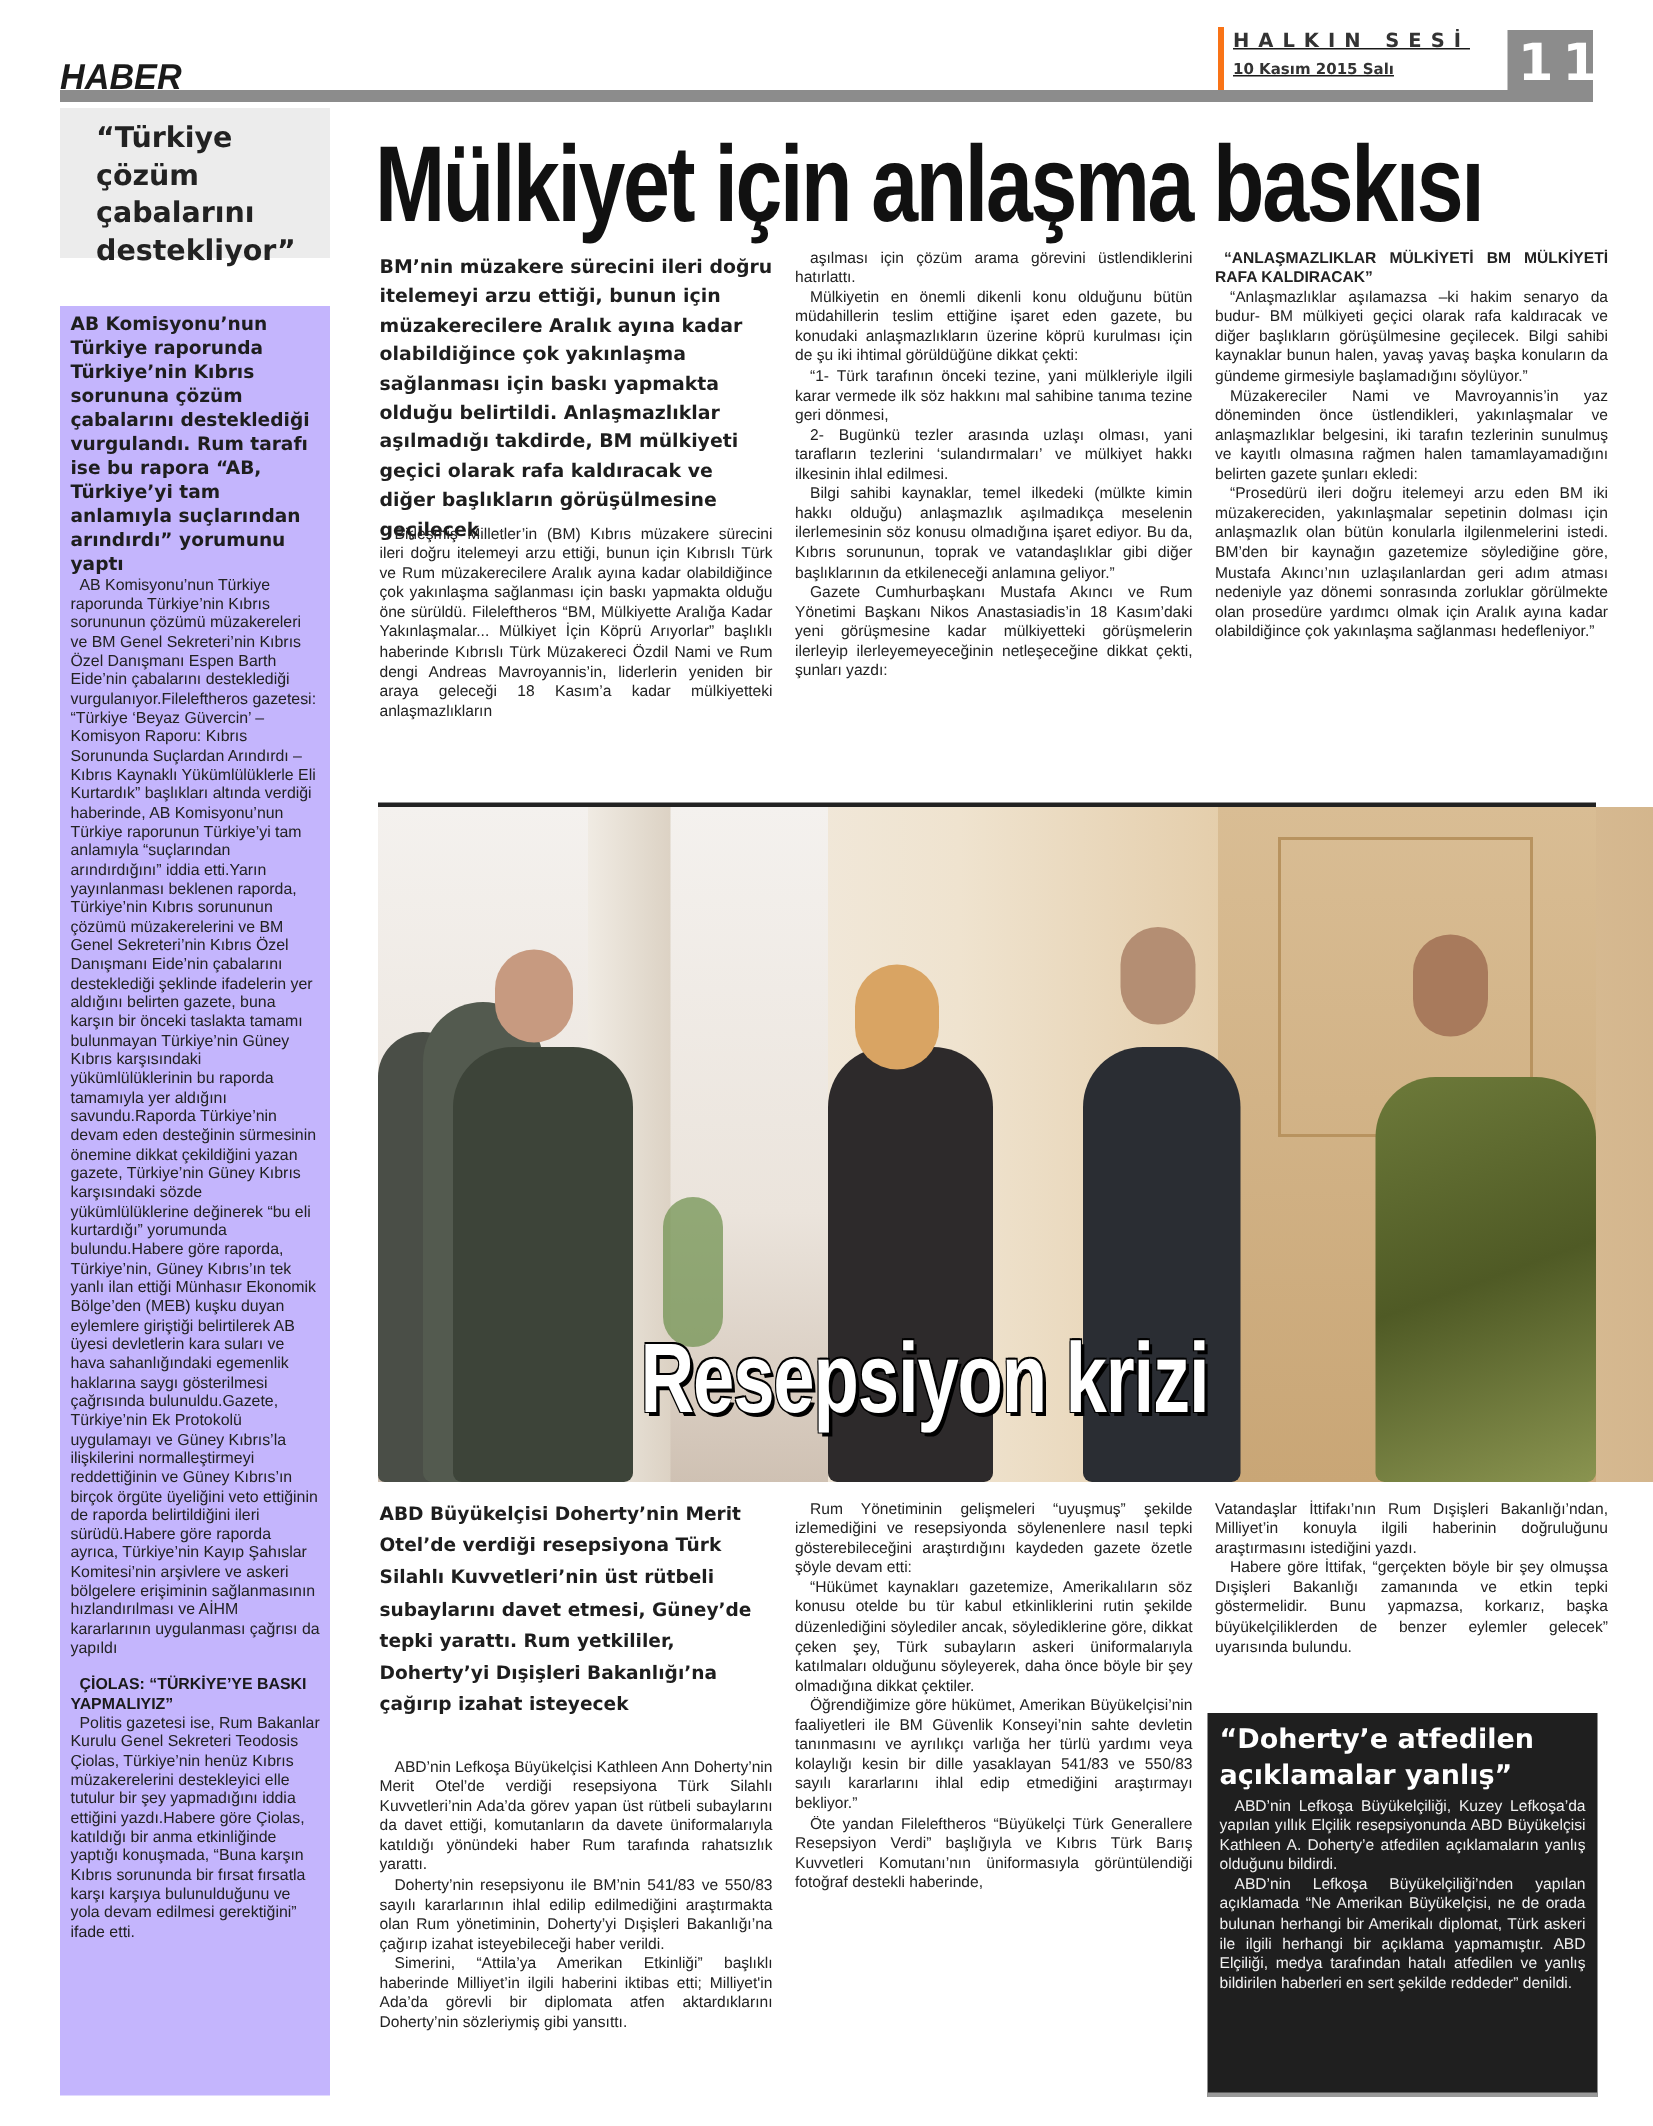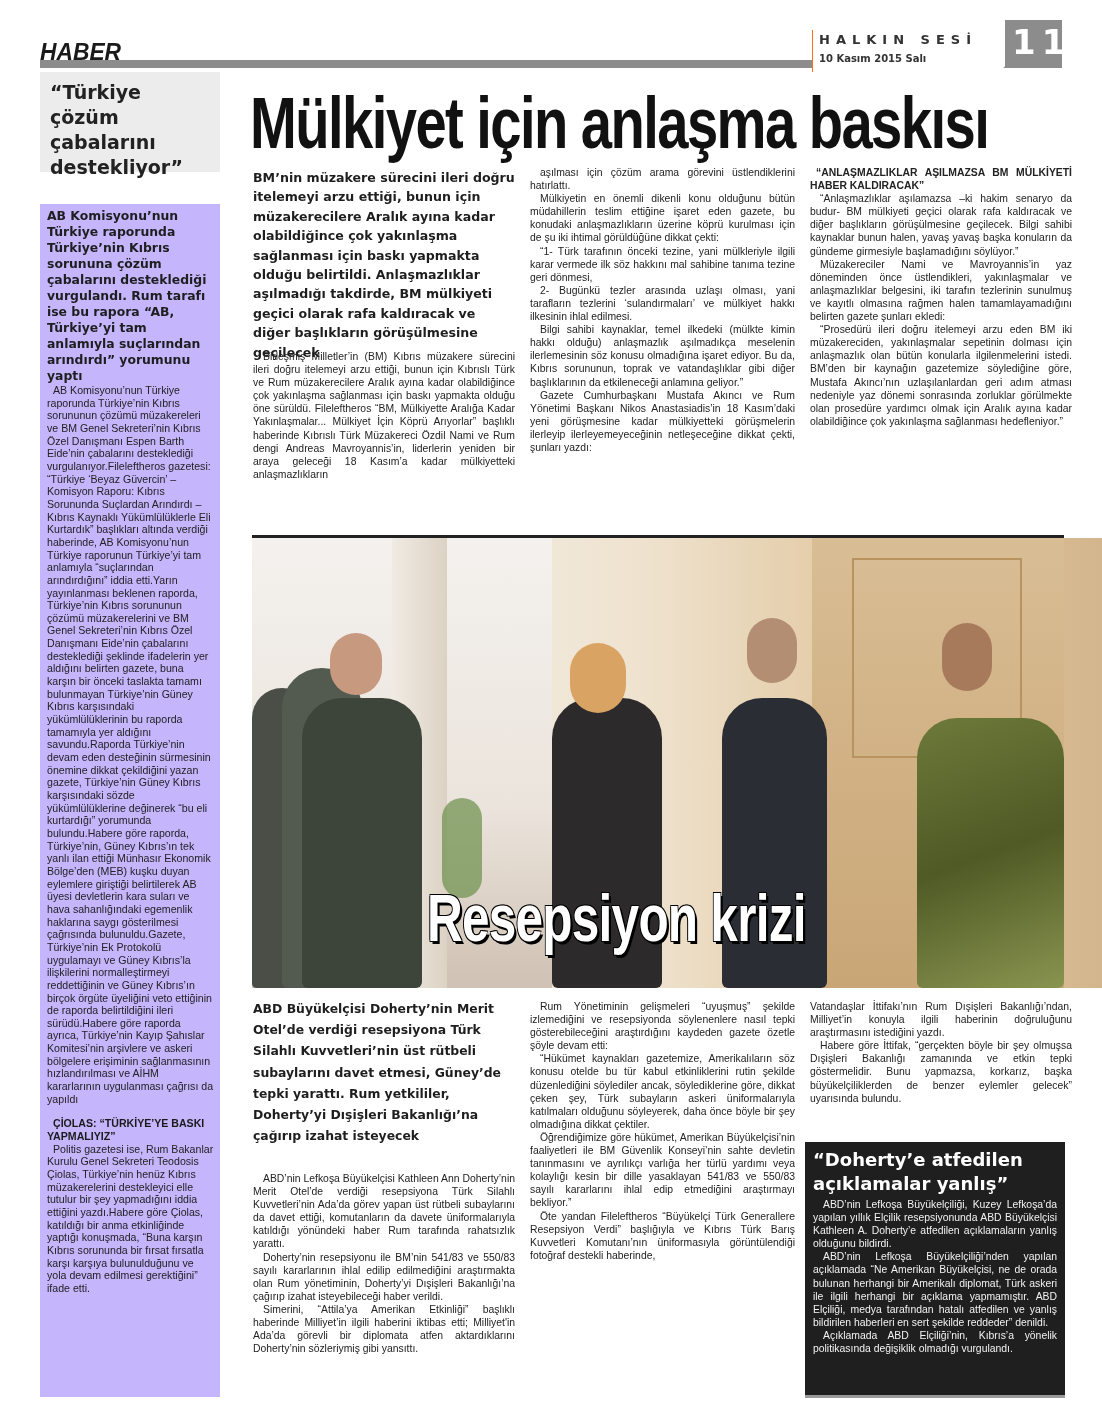--- a/index.html
+++ b/index.html
@@ -2,28 +2,28 @@
 <html><head>
 <meta charset="utf-8">
 <style>
   * { box-sizing: border-box; margin: 0; padding: 0; }
   html, body { width: 1102px; height: 1417px; background: #ffffff; overflow: hidden; }
   body { position: relative; font-family: "DejaVu Sans", sans-serif; color: #1a1a1a; }
 
   
   .section-label { position: absolute; left: 40px; top: 38px; font-family: "Liberation Sans", sans-serif; font-weight: 900; font-style: italic; font-size: 24px; letter-spacing: 0px; color: #1a1a1a; transform: scaleX(0.95); transform-origin: left; }
   .header-rule { position: absolute; left: 40px; top: 60px; width: 1022px; height: 8px; background: #8c8c8c; }
-  .masthead { position: absolute; left: 812px; top: 30px; width: 200px; height: 42px; background: #fff; border-left: 1px solid #f97316; padding-left: 6px; border-radius: 0 24px 24px 0; }
+  .masthead { position: absolute; left: 812px; top: 18px; width: 200px; height: 42px; background: #fff; border-left: 4px solid #f97316; padding-left: 6px; border-radius: 0 24px 24px 0; text-decoration: underline; }
   .masthead-name { font-family: "DejaVu Sans", sans-serif; font-weight: bold; font-size: 13px; letter-spacing: 6px; color: #333; padding-top: 2px; }
   .masthead-date { font-family: "DejaVu Sans", sans-serif; font-weight: bold; font-size: 10px; color: #333; margin-top: 6px; }
   .page-box { position: absolute; left: 1005px; top: 20px; width: 57px; height: 48px; background: #8c8c8c; }
   .page-num { position: absolute; left: 1012px; top: 22px; width: 50px; height: 40px; color: #ffffff; font-family: "DejaVu Sans", sans-serif; font-weight: bold; font-size: 34px; line-height: 40px; text-align: center; letter-spacing: 6px; }
 
   
-  .sidebar-head { position: absolute; left: 40px; top: 72px; width: 180px; height: 100px; background: #ececec; padding: 8px 6px 0 10px; }
+  .sidebar-head { position: absolute; left: 40px; top: 72px; width: 180px; height: 100px; background: #ececec; padding: 8px 6px 0 24px; }
   .sidebar-title { font-family: "DejaVu Sans", sans-serif; font-weight: bold; font-size: 19px; line-height: 25px; color: #222; }
   .sidebar-body { position: absolute; left: 40px; top: 204px; width: 180px; height: 1193px; background: #c4b5fd; padding: 4px 6px 0 7px; }
   .sidebar-deck { font-family: "DejaVu Sans", sans-serif; font-weight: bold; font-size: 12.4px; line-height: 16px; color: #1e1e1e; }
   .sidebar-text { font-family: "Liberation Sans", sans-serif; font-size: 10.6px; line-height: 12.65px; color: #222; text-indent: 6px; }
   .sidebar-sub { font-family: "Liberation Sans", sans-serif; font-weight: bold; font-size: 10.6px; line-height: 12.65px; margin-top: 12px; text-indent: 6px; }
   .sidebar-text2 { font-family: "Liberation Sans", sans-serif; font-size: 10.6px; line-height: 12.65px; color: #222; text-indent: 6px; }
 
   
   .headline { position: absolute; left: 250px; top: 82px; width: 815px; font-family: "Liberation Sans", sans-serif; font-weight: bold; font-size: 72px; line-height: 82px; color: #111; letter-spacing: -2px; transform: scaleX(0.78); transform-origin: left; white-space: nowrap; }
 
@@ -97,21 +97,21 @@
 </div>
 <div class="col c2">
   <p>aşılması için çözüm arama görevini üstlendiklerini hatırlattı.</p>
   <p>Mülkiyetin en önemli dikenli konu olduğunu bütün müdahillerin teslim ettiğine işaret eden gazete, bu konudaki anlaşmazlıkların üzerine köprü kurulması için de şu iki ihtimal görüldüğüne dikkat çekti:</p>
   <p>“1- Türk tarafının önceki tezine, yani mülkleriyle ilgili karar vermede ilk söz hakkını mal sahibine tanıma tezine geri dönmesi,</p>
   <p>2- Bugünkü tezler arasında uzlaşı olması, yani tarafların tezlerini ‘sulandırmaları’ ve mülkiyet hakkı ilkesinin ihlal edilmesi.</p>
   <p>Bilgi sahibi kaynaklar, temel ilkedeki (mülkte kimin hakkı olduğu) anlaşmazlık aşılmadıkça meselenin ilerlemesinin söz konusu olmadığına işaret ediyor. Bu da, Kıbrıs sorununun, toprak ve vatandaşlıklar gibi diğer başlıklarının da etkileneceği anlamına geliyor.”</p>
   <p>Gazete Cumhurbaşkanı Mustafa Akıncı ve Rum Yönetimi Başkanı Nikos Anastasiadis’in 18 Kasım’daki yeni görüşmesine kadar mülkiyetteki görüşmelerin ilerleyip ilerleyemeyeceğinin netleşeceğine dikkat çekti, şunları yazdı:</p>
 </div>
 <div class="col c3">
-  <p class="sub">“ANLAŞMAZLIKLAR AŞILMAZSA BM MÜLKİYETİ HABER KALDIRACAK”</p>
+  <p class="sub">“ANLAŞMAZLIKLAR MÜLKİYETİ BM MÜLKİYETİ RAFA KALDIRACAK”</p>
   <p>“Anlaşmazlıklar aşılamazsa –ki hakim senaryo da budur- BM mülkiyeti geçici olarak rafa kaldıracak ve diğer başlıkların görüşülmesine geçilecek. Bilgi sahibi kaynaklar bunun halen, yavaş yavaş başka konuların da gündeme girmesiyle başlamadığını söylüyor.”</p>
   <p>Müzakereciler Nami ve Mavroyannis’in yaz döneminden önce üstlendikleri, yakınlaşmalar ve anlaşmazlıklar belgesini, iki tarafın tezlerinin sunulmuş ve kayıtlı olmasına rağmen halen tamamlayamadığını belirten gazete şunları ekledi:</p>
   <p>“Prosedürü ileri doğru itelemeyi arzu eden BM iki müzakereciden, yakınlaşmalar sepetinin dolması için anlaşmazlık olan bütün konularla ilgilenmelerini istedi. BM’den bir kaynağın gazetemize söylediğine göre, Mustafa Akıncı’nın uzlaşılanlardan geri adım atması nedeniyle yaz dönemi sonrasında zorluklar görülmekte olan prosedüre yardımcı olmak için Aralık ayına kadar olabildiğince çok yakınlaşma sağlanması hedefleniyor.”</p>
 </div>
 
 <div class="photo-rule"></div>
 <div class="photo">
   <div class="wall-l"></div>
   <div class="col-pillar"></div>
   <div class="door"></div>
@@ -145,15 +145,14 @@
 <div class="col c6">
   <p style="text-indent:0">Vatandaşlar İttifakı’nın Rum Dışişleri Bakanlığı’ndan, Milliyet’in konuyla ilgili haberinin doğruluğunu araştırmasını istediğini yazdı.</p>
   <p>Habere göre İttifak, “gerçekten böyle bir şey olmuşsa Dışişleri Bakanlığı zamanında ve etkin tepki göstermelidir. Bunu yapmazsa, korkarız, başka büyükelçiliklerden de benzer eylemler gelecek” uyarısında bulundu.</p>
 </div>
 
 <div class="box">
   <div class="box-title">“Doherty’e atfedilen açıklamalar yanlış”</div>
   <div class="box-text">
     <p>ABD’nin Lefkoşa Büyükelçiliği, Kuzey Lefkoşa’da yapılan yıllık Elçilik resepsiyonunda ABD Büyükelçisi Kathleen A. Doherty’e atfedilen açıklamaların yanlış olduğunu bildirdi.</p>
     <p>ABD’nin Lefkoşa Büyükelçiliği’nden yapılan açıklamada “Ne Amerikan Büyükelçisi, ne de orada bulunan herhangi bir Amerikalı diplomat, Türk askeri ile ilgili herhangi bir açıklama yapmamıştır. ABD Elçiliği, medya tarafından hatalı atfedilen ve yanlış bildirilen haberleri en sert şekilde reddeder” denildi.</p>
-    <p>Açıklamada ABD Elçiliği’nin, Kıbrıs’a yönelik politikasında değişiklik olmadığı vurgulandı.</p>
   </div>
 </div>
 
 </body></html>

